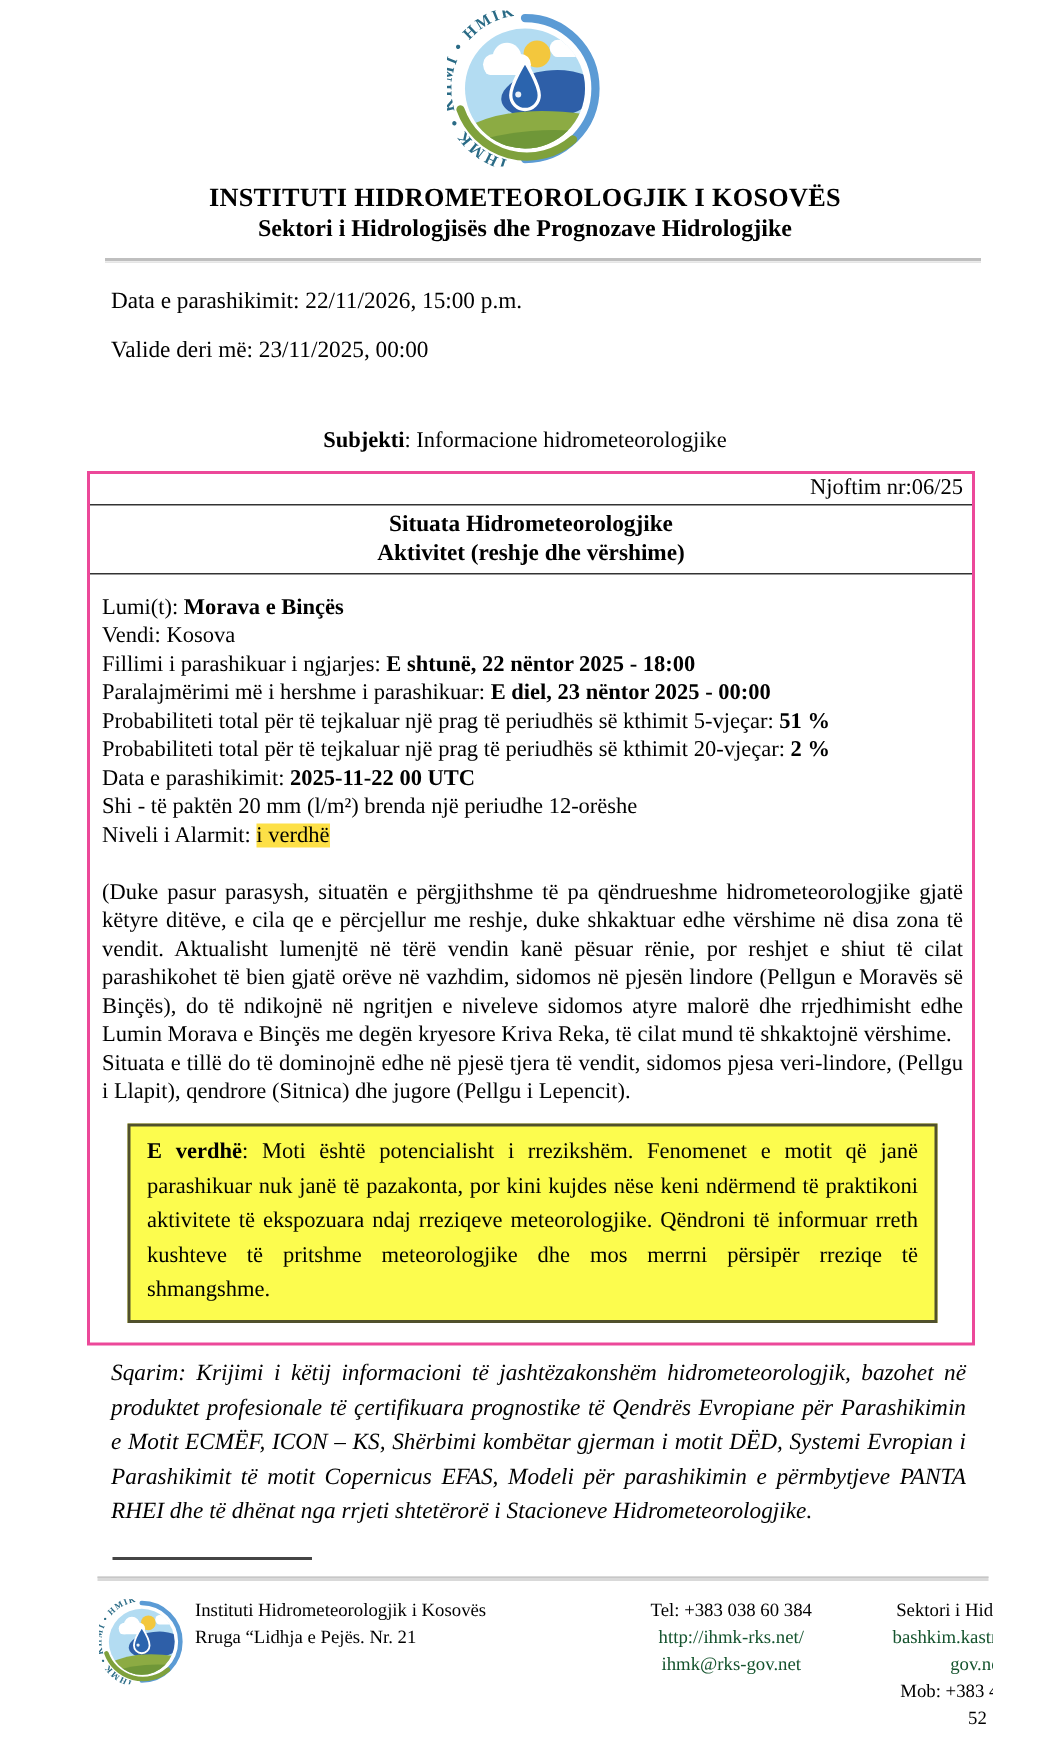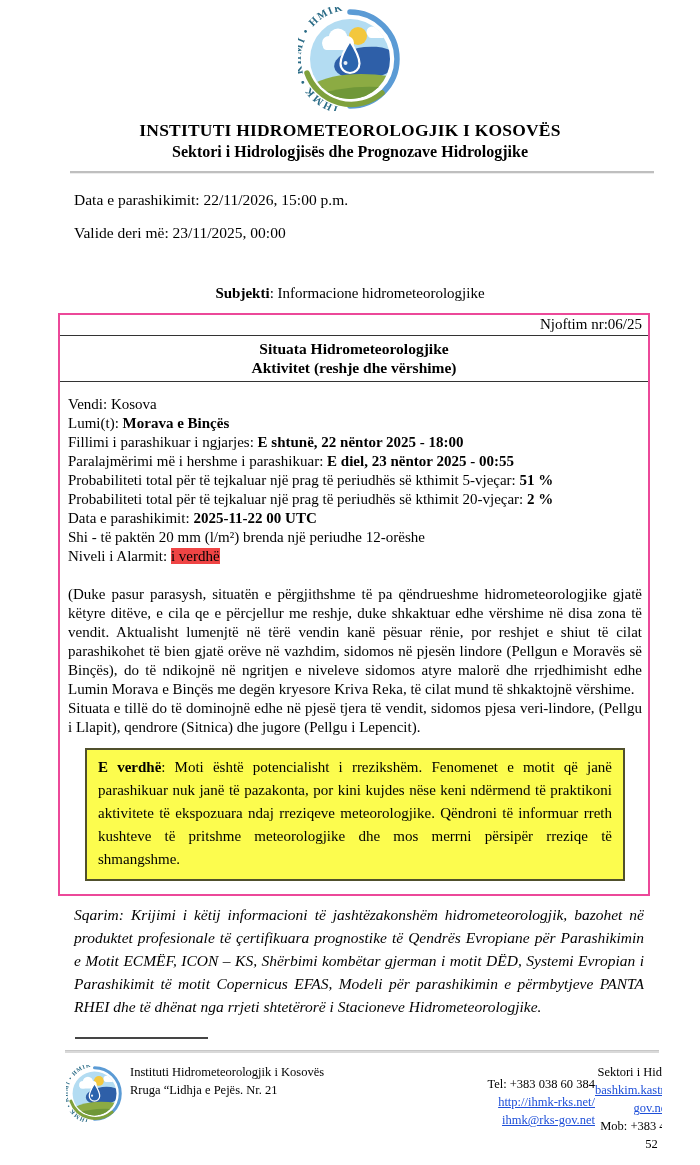--- a/index.html
+++ b/index.html
@@ -21,39 +21,39 @@
   .m2 { margin-top:15px; }
   .subject { text-align:center; font-size:15px; margin-top:43px; }
   .b { font-weight:bold; }
   
   .main-box { margin:11px 12px 0 20px; border:2px solid #ec4899; }
   .box-num { text-align:right; font-size:15px; padding:1px 6px 2px 0; border-bottom:1px solid #333; }
   .box-title { text-align:center; font-weight:bold; font-size:15.5px; line-height:19px; padding:3px 0 4px 0; border-bottom:1px solid #333; }
   .box-content { padding:13px 6px 0 8px; font-size:15px; line-height:19px; }
   .fline { }
   .bv { font-weight:bold; }
-  .hl { background:#ef4444; }
+  .hl { background:#fde047; }
   .para { text-align:justify; margin-top:19px; }
   .para2 { text-align:justify; }
   .warn-box {
     margin:11px 17px 13px 17px; border:2px solid #50502c;
     background:#fcfc4e; padding:6px 11px 8px 11px;
     font-size:15px; line-height:23px; text-align:justify;
   }
   
   .disclaimer { font-style:italic; font-size:15.5px; line-height:23px; text-align:justify; margin:7px 18px 0 36px; }
   .footnote-rule { width:133px; border-top:2px solid #454545; margin:19px 0 0 37px; }
   .rule-bottom { height:3px; background:#d9d9d9; border-top:1px solid #c7c7c7; margin:11px 3px 0 27px; }
   
   .footer { display:flex; margin-top:10px; font-size:12.5px; line-height:18px; }
   .f-logo { margin-left:28px; margin-top:2px; flex:0 0 58px; }
   .f-col1 { flex:0 0 250px; margin-left:6px; }
-  .f-col2 { flex:0 0 215px; text-align:right;margin-top:12px; }
+  .f-col2 { flex:0 0 215px; text-align:center; }
   .f-col3 { flex:1; text-align:center; }
-  .lnk { color:#1d4ed8; text-decoration:underline; cursor:pointer; }
+  .lnk { color:#14532d; cursor:pointer; }
 </style>
 </head>
 <body>
 
 <svg width="0" height="0" style="position:absolute" aria-hidden="true">
   <defs>
     <clipPath id="lc">
         <circle cx="52" cy="52" r="40"></circle>
       </clipPath>
     <path id="ringpath" d="M52,101 A49,49 0 0 1 3,52 A49,49 0 0 1 52,3" fill="none"></path>
@@ -103,24 +103,24 @@
   <div class="meta-line m2">Valide deri më: 23/11/2025, 00:00</div>
   <div class="subject"><span class="b">Subjekti</span><span>: Informacione hidrometeorologjike</span></div>
 
   <div class="main-box">
     <div class="box-num">Njoftim nr:06/25</div>
     <div class="box-title">
       <div>Situata Hidrometeorologjike</div>
       <div>Aktivitet (reshje dhe vërshime)</div>
     </div>
     <div class="box-content">
+      <div class="fline"><span>Lumi(t): </span><span class="bv">Morava e Binçës</span></div>
       <div class="fline"><span>Vendi: </span><span>Kosova</span></div>
-      <div class="fline"><span>Lumi(t): </span><span class="bv">Morava e Binçës</span></div>
       <div class="fline"><span>Fillimi i parashikuar i ngjarjes: </span><span class="bv">E shtunë, 22 nëntor 2025 - 18:00</span></div>
-      <div class="fline"><span>Paralajmërimi më i hershme i parashikuar: </span><span class="bv">E diel, 23 nëntor 2025 - 00:55</span></div>
+      <div class="fline"><span>Paralajmërimi më i hershme i parashikuar: </span><span class="bv">E diel, 23 nëntor 2025 - 00:00</span></div>
       <div class="fline"><span>Probabiliteti total për të tejkaluar një prag të periudhës së kthimit 5-vjeçar: </span><span class="bv">51 %</span></div>
       <div class="fline"><span>Probabiliteti total për të tejkaluar një prag të periudhës së kthimit 20-vjeçar: </span><span class="bv">2 %</span></div>
       <div class="fline"><span>Data e parashikimit: </span><span class="bv">2025-11-22 00 UTC</span></div>
       <div class="fline"><span>Shi - të paktën 20 mm (l/m²) brenda një periudhe 12-orëshe</span></div>
       <div class="fline"><span>Niveli i Alarmit: </span><span class="hl">i verdhë</span></div>
 
       <div class="para">(Duke pasur parasysh, situatën e përgjithshme të pa qëndrueshme hidrometeorologjike gjatë këtyre ditëve, e cila qe e përcjellur me reshje, duke shkaktuar edhe vërshime në disa zona të vendit. Aktualisht lumenjtë në tërë vendin kanë pësuar rënie, por reshjet e shiut të cilat parashikohet të bien gjatë orëve në vazhdim, sidomos në pjesën lindore (Pellgun e Moravës së Binçës), do të ndikojnë në ngritjen e niveleve sidomos atyre malorë dhe rrjedhimisht edhe Lumin Morava e Binçës me degën kryesore Kriva Reka, të cilat mund të shkaktojnë vërshime.</div>
       <div class="para2">Situata e tillë do të dominojnë edhe në pjesë tjera të vendit, sidomos pjesa veri-lindore, (Pellgu i Llapit), qendrore (Sitnica) dhe jugore (Pellgu i Lepencit).</div>
 
       <div class="warn-box"><span class="b">E verdhë</span><span>: Moti është potencialisht i rrezikshëm. Fenomenet e motit që janë parashikuar nuk janë të pazakonta, por kini kujdes nëse keni ndërmend të praktikoni aktivitete të ekspozuara ndaj rreziqeve meteorologjike. Qëndroni të informuar rreth kushteve të pritshme meteorologjike dhe mos merrni përsipër rreziqe të shmangshme.</span></div>

